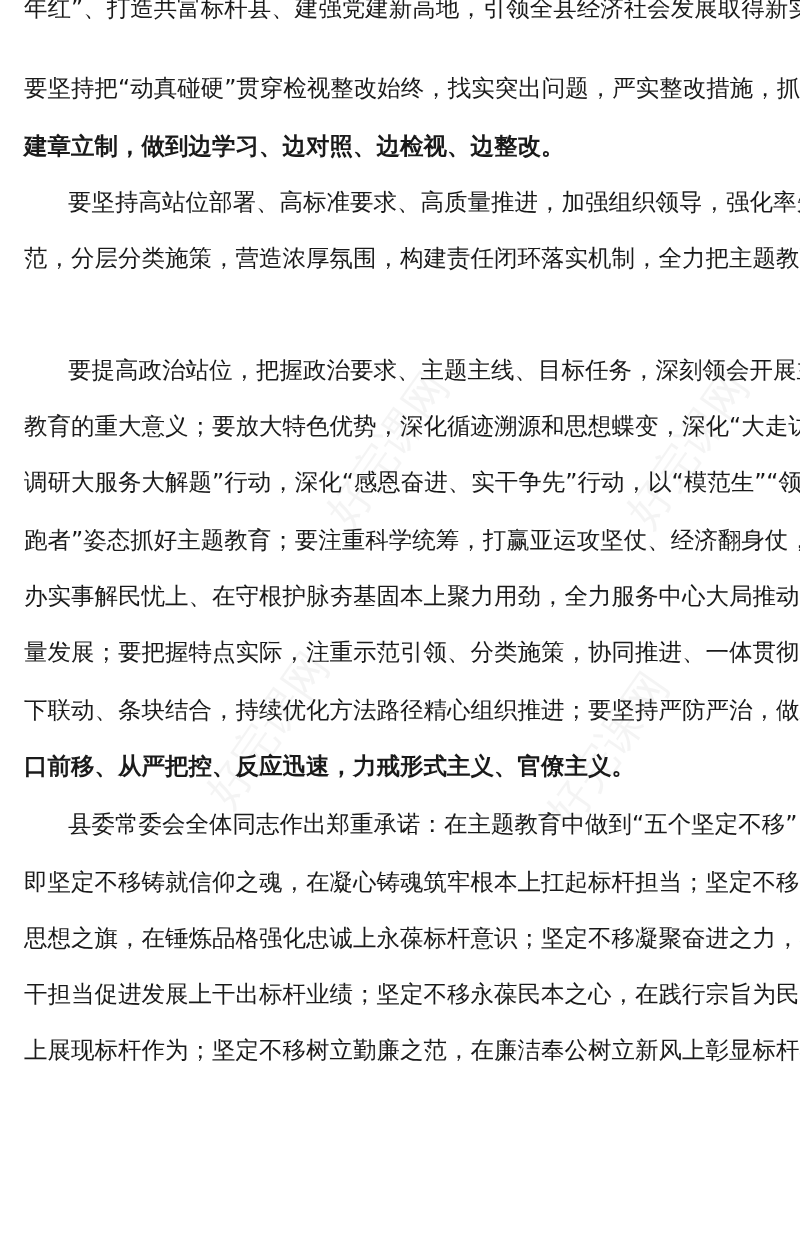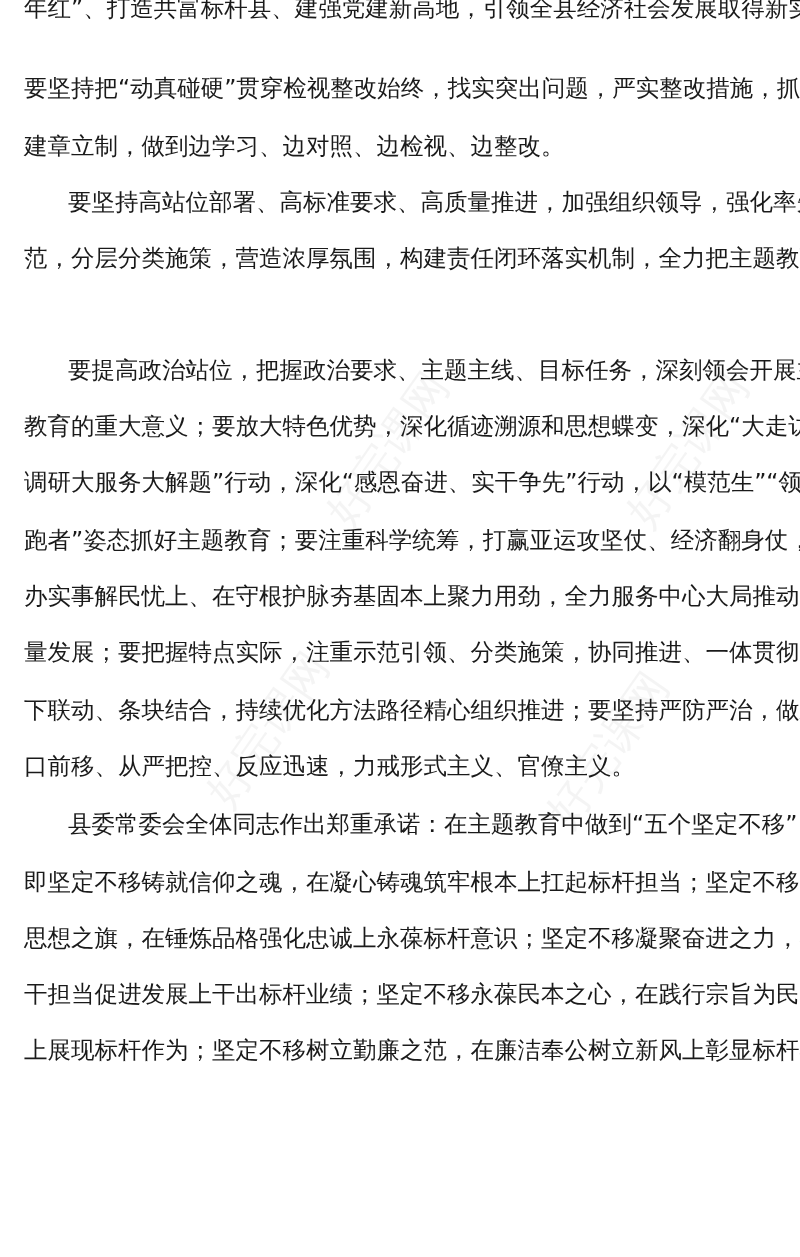--- a/index.html
+++ b/index.html
@@ -1,21 +1,21 @@
 <!DOCTYPE html>
 <html><head>
 <meta charset="utf-8">
 <style>
   html, body { margin: 0; padding: 0; background: #ffffff; }
   body { width: 800px; height: 1257px; position: relative; overflow: hidden;
          font-family: "DejaVu Sans", "Liberation Sans", sans-serif; color: #1a1a1a; }
   .page { position: absolute; left: 0; top: 0; width: 800px; height: 1257px; }
   .line { position: absolute; left: 24px; width: 752px; font-size: 23.5px; line-height: 28px;
           white-space: nowrap; text-align: justify; text-align-last: justify; letter-spacing: 0px; }
-  .line.last { text-align-last: left; }
+  .line.last { text-align-last: left; font-weight: bold; }
   .line.indent { left: 68px; width: 708px; }
   .wm { position: absolute; font-size: 44px; color: rgba(0,0,0,0.045); transform: rotate(-55deg);
         white-space: nowrap; pointer-events: none; }
 </style>
 </head>
 <body>
 
 <div class="page">
 
   <div class="wm" style="left:300px; top:420px;">好完课网</div>

